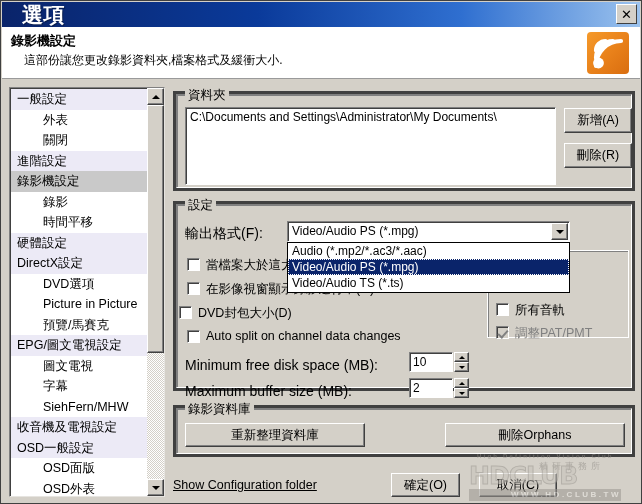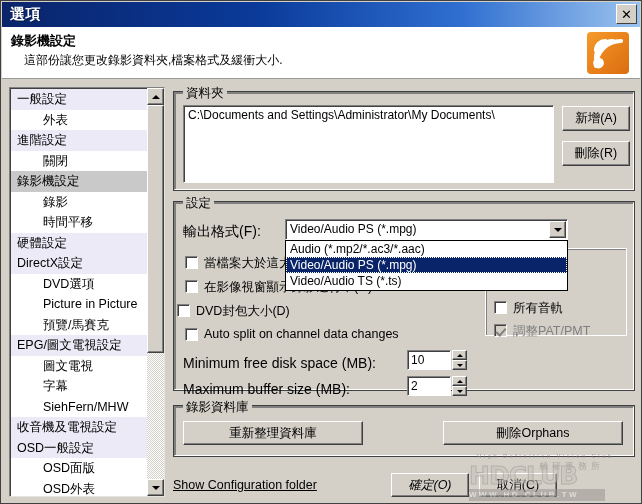--- a/index.html
+++ b/index.html
@@ -22,22 +22,22 @@
   
   .titlebar {
     position: absolute; left: 1px; top: 1px;
     width: 638px; height: 25px;
     background: linear-gradient(to right, #0a246a 0%, #0a3a9a 40%, #2f6fd0 72%, #9cc3ee 100%);
     display: flex; align-items: center;
   }
   .titlebar .title {
     color: #ffffff;
     font-weight: bold;
-    font-size: 15px;
-    margin-left: 8px;
+    font-size: 21px;
+    margin-left: 20px;
     letter-spacing: 0.5px;
     text-shadow: 1px 1px 0 rgba(0,0,0,0.35);
   }
   .close-btn {
     position: absolute; right: 3px; top: 2px;
     width: 21px; height: 20px;
     background: #d4d0c8;
     border: 1px solid #ffffff;
     border-right-color: #404040;
     border-bottom-color: #404040;
@@ -143,21 +143,21 @@
     border-right-color: #404040;
     border-bottom-color: #404040;
     box-shadow: inset -1px -1px 0 #808080;
     cursor: pointer;
   }
   .sb-down-pos { position: absolute; left: 0; bottom: 0; }
 
   
   .group {
     position: absolute;
-    border: 2px solid #404040;
+    border: 4px solid #404040;
     box-shadow: inset 1px 1px 0 #808080, 0 0 0 0 transparent;
   }
   .group-inner {
     position: absolute; left: -1px; top: -1px; right: -1px; bottom: -1px;
     border: 1px solid #808080;
     border-right-color: #ffffff;
     border-bottom-color: #ffffff;
     pointer-events: none;
   }
   .group-title {
@@ -367,21 +367,21 @@
   #btn-rebuild  { position: absolute; left: 8px;  top: 14px; width: 180px; height: 24px; }
   #btn-orphans  { position: absolute; left: 268px; top: 14px; width: 180px; height: 24px; }
 
   
   .link {
     position: absolute; left: 172px; top: 477px;
     font-size: 12.5px; color: #000;
     text-decoration: underline;
     cursor: pointer;
   }
-  #btn-ok     { position: absolute; left: 390px; top: 472px; width: 78px; height: 24px; font-style: italic; }
+  #btn-ok     { position: absolute; left: 390px; top: 472px; width: 69px; height: 24px; }
   #btn-cancel { position: absolute; left: 478px; top: 472px; width: 78px; height: 24px; }
 
   
   .watermark {
     position: absolute; left: 462px; top: 452px;
     width: 178px; height: 50px;
     opacity: 0.55;
     pointer-events: none;
     z-index: 20;
   }
@@ -398,26 +398,26 @@
     letter-spacing: -1px;
     font-family: "DejaVu Sans", sans-serif;
     -webkit-text-stroke: 1px #9b9790;
   }
   .wm-cn {
     position: absolute; left: 76px; top: 7px;
     font-size: 9px; color: #8e8a84; letter-spacing: 4px;
   }
   .wm-bar {
     position: absolute; left: 6px; top: 36px;
-    width: 136px; height: 12px;
+    width: 152px; height: 12px;
     background: #9b9790;
     color: #e9e7e3;
     font-size: 8px; font-weight: bold;
     letter-spacing: 2.5px;
-    text-align: left;
+    text-align: right;
     line-height: 12px;
   }
 </style>
 </head>
 <body>
 
 <div id="app">
 
   <div class="titlebar">
     <span class="title">選項</span>
@@ -438,22 +438,22 @@
         </g>
         <circle cx="11.5" cy="31" r="5.4" fill="#ffffff"></circle>
       </svg>
     </div>
   </div>
 
   <div class="tree-wrap">
     <div class="tree" id="tree-list">
         <div class="tree-item lvl1">一般設定</div>
         <div class="tree-item lvl2">外表</div>
+        <div class="tree-item lvl2">關閉</div>
         <div class="tree-item lvl1">進階設定</div>
-        <div class="tree-item lvl2">關閉</div>
         <div class="tree-item lvl1 sel">錄影機設定</div>
         <div class="tree-item lvl2">錄影</div>
         <div class="tree-item lvl2">時間平移</div>
         <div class="tree-item lvl1">硬體設定</div>
         <div class="tree-item lvl1">DirectX設定</div>
         <div class="tree-item lvl2">DVD選項</div>
         <div class="tree-item lvl2">Picture in Picture</div>
         <div class="tree-item lvl2">預覽/馬賽克</div>
         <div class="tree-item lvl1">EPG/圖文電視設定</div>
         <div class="tree-item lvl2">圖文電視</div>

